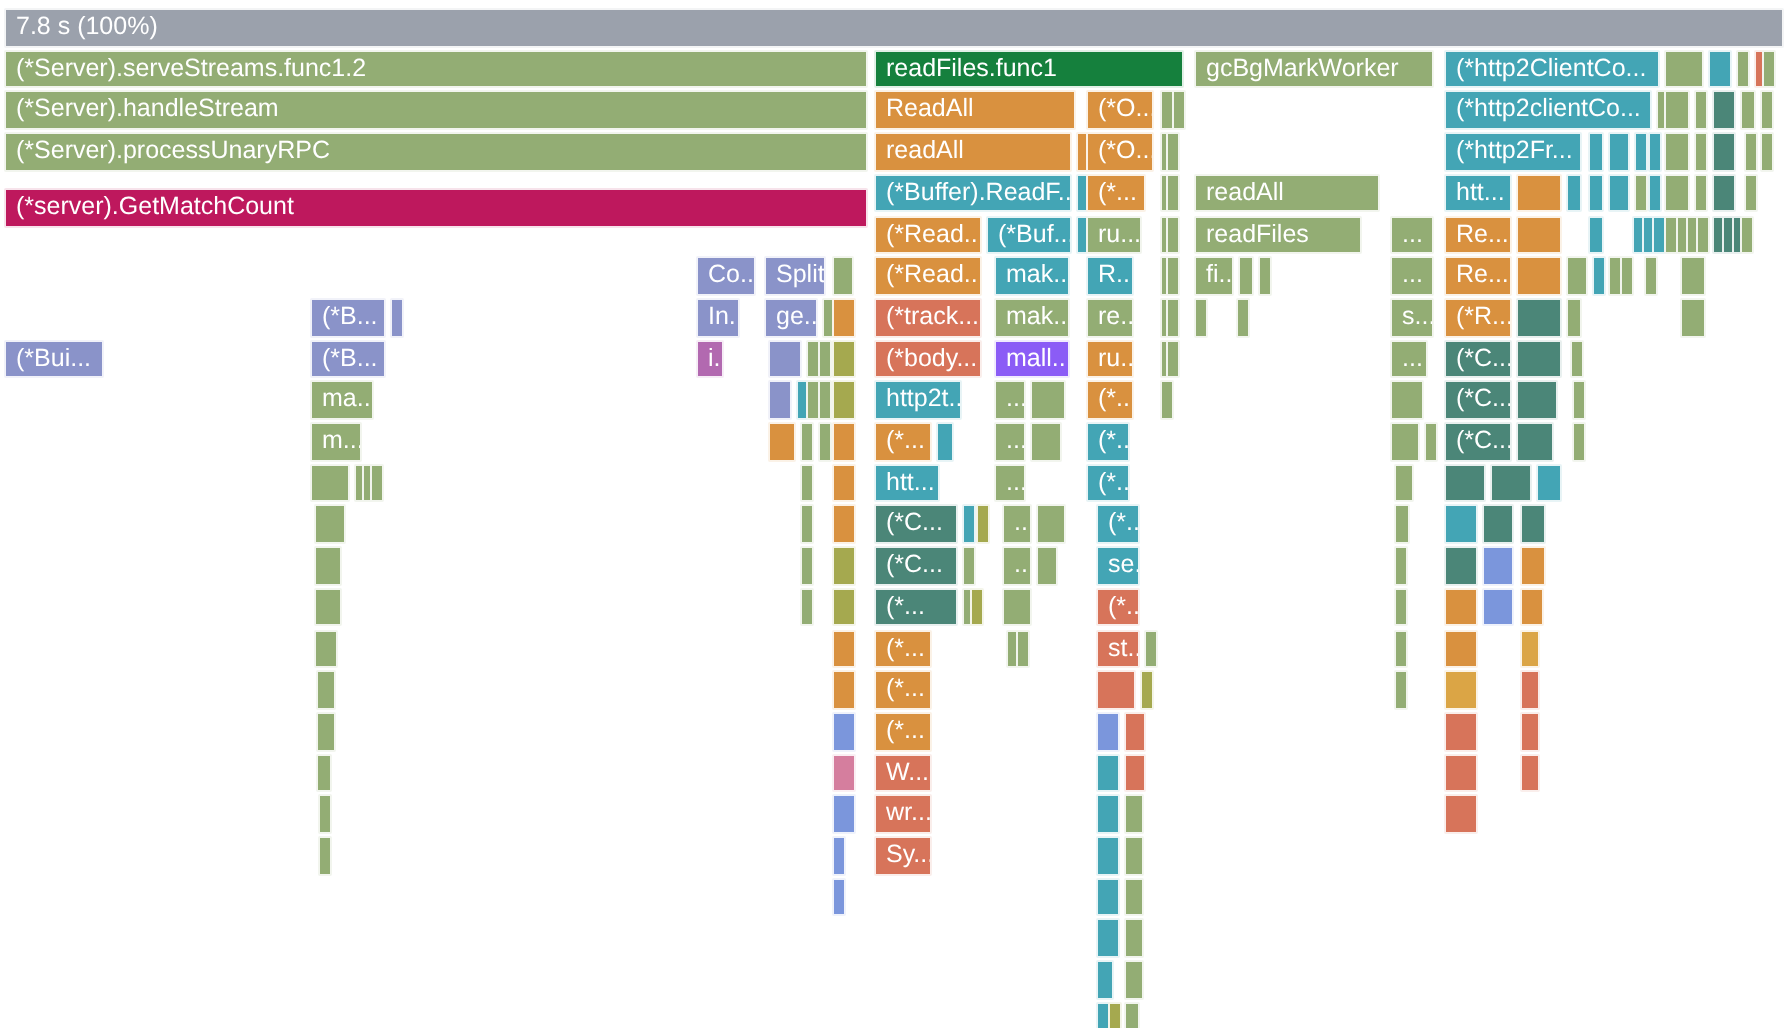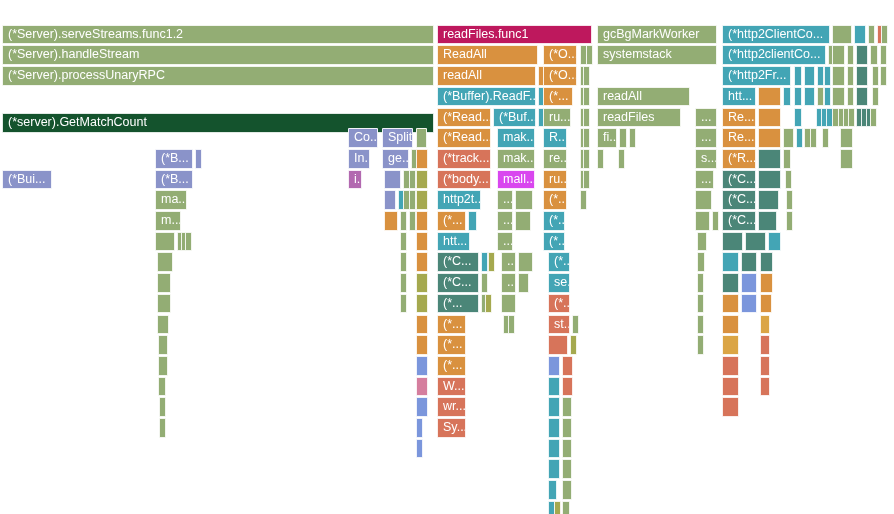--- a/index.html
+++ b/index.html
@@ -21,35 +21,35 @@
     white-space:nowrap;
     overflow:hidden;
     cursor:pointer;
     border-radius:1px;
   }
 </style>
 </head>
 <body>
 
 <div class="fg-canvas">
+    <div class="frame" title="7.8 s (100%)" style="left: 2px; top: 4px; width: 890px; height: 19.7px; background-color: rgb(155, 161, 172);">7.8 s (100%)</div>
     <div class="frame" title="(*Server).serveStreams.func1.2" style="left: 2px; top: 24.7px; width: 432px; height: 19.7px; background-color: rgb(147, 173, 116);">(*Server).serveStreams.func1.2</div>
-    <div class="frame" title="readFiles.func1" style="left: 437px; top: 24.7px; width: 155px; height: 19.7px; background-color: #be185d;">readFiles.func1</div>
+    <div class="frame" title="readFiles.func1" style="left: 437px; top: 24.7px; width: 155px; height: 19.7px; background-color: #15803d;">readFiles.func1</div>
     <div class="frame" title="gcBgMarkWorker" style="left: 597px; top: 24.7px; width: 120px; height: 19.7px; background-color: rgb(147, 173, 116);">gcBgMarkWorker</div>
     <div class="frame" title="(*http2ClientCo..." style="left: 722px; top: 24.7px; width: 108px; height: 19.7px; background-color: rgb(67, 165, 181);">(*http2ClientCo...</div>
     <div class="frame" style="left: 832px; top: 24.7px; width: 20px; height: 19.7px; background-color: rgb(147, 173, 116);"></div>
     <div class="frame" style="left: 854px; top: 24.7px; width: 12px; height: 19.7px; background-color: rgb(67, 165, 181);"></div>
     <div class="frame" style="left: 868px; top: 24.7px; width: 7px; height: 19.7px; background-color: rgb(147, 173, 116);"></div>
     <div class="frame" style="left: 877px; top: 24.7px; width: 3px; height: 19.7px; background-color: rgb(215, 116, 90);"></div>
     <div class="frame" style="left: 881px; top: 24.7px; width: 5px; height: 19.7px; background-color: rgb(147, 173, 116);"></div>
     <div class="frame" title="(*Server).handleStream" style="left: 2px; top: 45.4px; width: 432px; height: 19.7px; background-color: rgb(147, 173, 116);">(*Server).handleStream</div>
     <div class="frame" title="ReadAll" style="left: 437px; top: 45.4px; width: 101px; height: 19.7px; background-color: rgb(217, 145, 63);">ReadAll</div>
     <div class="frame" title="(*O..." style="left: 543px; top: 45.4px; width: 34px; height: 19.7px; background-color: rgb(217, 145, 63);">(*O...</div>
     <div class="frame" style="left: 580px; top: 45.4px; width: 4px; height: 19.7px; background-color: rgb(147, 173, 116);"></div>
     <div class="frame" style="left: 586px; top: 45.4px; width: 5px; height: 19.7px; background-color: rgb(147, 173, 116);"></div>
-    <div class="frame" title="systemstack" style="left: 597px; top: 45.4px; width: 120px; height: 19.7px; background-color: rgb(147, 173, 116);">systemstack</div>
     <div class="frame" title="(*http2clientCo..." style="left: 722px; top: 45.4px; width: 104px; height: 19.7px; background-color: rgb(67, 165, 181);">(*http2clientCo...</div>
     <div class="frame" style="left: 828px; top: 45.4px; width: 3px; height: 19.7px; background-color: rgb(147, 173, 116);"></div>
     <div class="frame" style="left: 832px; top: 45.4px; width: 13px; height: 19.7px; background-color: rgb(147, 173, 116);"></div>
     <div class="frame" style="left: 847px; top: 45.4px; width: 5px; height: 19.7px; background-color: rgb(147, 173, 116);"></div>
     <div class="frame" style="left: 856px; top: 45.4px; width: 12px; height: 19.7px; background-color: rgb(75, 134, 120);"></div>
     <div class="frame" style="left: 870px; top: 45.4px; width: 8px; height: 19.7px; background-color: rgb(147, 173, 116);"></div>
     <div class="frame" style="left: 880px; top: 45.4px; width: 5px; height: 19.7px; background-color: rgb(147, 173, 116);"></div>
     <div class="frame" title="(*Server).processUnaryRPC" style="left: 2px; top: 66.1px; width: 432px; height: 19.7px; background-color: rgb(147, 173, 116);">(*Server).processUnaryRPC</div>
     <div class="frame" title="readAll" style="left: 437px; top: 66.1px; width: 99px; height: 19.7px; background-color: rgb(217, 145, 63);">readAll</div>
     <div class="frame" style="left: 538px; top: 66.1px; width: 2px; height: 19.7px; background-color: rgb(217, 145, 63);"></div>
@@ -76,21 +76,21 @@
     <div class="frame" style="left: 758px; top: 86.8px; width: 23px; height: 19.7px; background-color: rgb(217, 145, 63);"></div>
     <div class="frame" style="left: 783px; top: 86.8px; width: 8px; height: 19.7px; background-color: rgb(67, 165, 181);"></div>
     <div class="frame" style="left: 794px; top: 86.8px; width: 8px; height: 19.7px; background-color: rgb(67, 165, 181);"></div>
     <div class="frame" style="left: 804px; top: 86.8px; width: 11px; height: 19.7px; background-color: rgb(67, 165, 181);"></div>
     <div class="frame" style="left: 817px; top: 86.8px; width: 5px; height: 19.7px; background-color: rgb(147, 173, 116);"></div>
     <div class="frame" style="left: 824px; top: 86.8px; width: 4px; height: 19.7px; background-color: rgb(67, 165, 181);"></div>
     <div class="frame" style="left: 832px; top: 86.8px; width: 13px; height: 19.7px; background-color: rgb(147, 173, 116);"></div>
     <div class="frame" style="left: 847px; top: 86.8px; width: 5px; height: 19.7px; background-color: rgb(147, 173, 116);"></div>
     <div class="frame" style="left: 856px; top: 86.8px; width: 12px; height: 19.7px; background-color: rgb(75, 134, 120);"></div>
     <div class="frame" style="left: 872px; top: 86.8px; width: 3px; height: 19.7px; background-color: rgb(147, 173, 116);"></div>
-    <div class="frame" title="(*server).GetMatchCount" style="left: 2px; top: 113px; width: 432px; height: 19.7px; background-color: #14532d;">(*server).GetMatchCount</div>
+    <div class="frame" title="(*server).GetMatchCount" style="left: 2px; top: 94px; width: 432px; height: 19.7px; background-color: #be185d;">(*server).GetMatchCount</div>
     <div class="frame" title="(*Read..." style="left: 437px; top: 107.5px; width: 54px; height: 19.7px; background-color: rgb(217, 145, 63);">(*Read...</div>
     <div class="frame" title="(*Buf..." style="left: 493px; top: 107.5px; width: 43px; height: 19.7px; background-color: rgb(67, 165, 181);">(*Buf...</div>
     <div class="frame" style="left: 538px; top: 107.5px; width: 2px; height: 19.7px; background-color: rgb(67, 165, 181);"></div>
     <div class="frame" title="ru..." style="left: 543px; top: 107.5px; width: 28px; height: 19.7px; background-color: rgb(147, 173, 116);">ru...</div>
     <div class="frame" style="left: 580px; top: 107.5px; width: 2px; height: 19.7px; background-color: rgb(147, 173, 116);"></div>
     <div class="frame" style="left: 583px; top: 107.5px; width: 2px; height: 19.7px; background-color: rgb(147, 173, 116);"></div>
     <div class="frame" title="scanobject" style="left: 597px; top: 107.5px; width: 84px; height: 19.7px; background-color: rgb(147, 173, 116);">readFiles</div>
     <div class="frame" title="..." style="left: 695px; top: 107.5px; width: 22px; height: 19.7px; background-color: rgb(147, 173, 116);">...</div>
     <div class="frame" title="Re..." style="left: 722px; top: 107.5px; width: 34px; height: 19.7px; background-color: rgb(217, 145, 63);">Re...</div>
     <div class="frame" style="left: 758px; top: 107.5px; width: 23px; height: 19.7px; background-color: rgb(217, 145, 63);"></div>
@@ -145,21 +145,21 @@
     <div class="frame" style="left: 783px; top: 148.9px; width: 8px; height: 19.7px; background-color: rgb(147, 173, 116);"></div>
     <div class="frame" style="left: 840px; top: 148.9px; width: 13px; height: 19.7px; background-color: rgb(147, 173, 116);"></div>
     <div class="frame" title="(*Bui..." style="left: 2px; top: 169.6px; width: 50px; height: 19.7px; background-color: rgb(138, 147, 201);">(*Bui...</div>
     <div class="frame" title="(*B..." style="left: 155px; top: 169.6px; width: 38px; height: 19.7px; background-color: rgb(138, 147, 201);">(*B...</div>
     <div class="frame" title="i..." style="left: 348px; top: 169.6px; width: 14px; height: 19.7px; background-color: rgb(178, 105, 176);">i...</div>
     <div class="frame" style="left: 384px; top: 169.6px; width: 17px; height: 19.7px; background-color: rgb(138, 147, 201);"></div>
     <div class="frame" style="left: 403px; top: 169.6px; width: 4px; height: 19.7px; background-color: rgb(147, 173, 116);"></div>
     <div class="frame" style="left: 409px; top: 169.6px; width: 3px; height: 19.7px; background-color: rgb(147, 173, 116);"></div>
     <div class="frame" style="left: 416px; top: 169.6px; width: 12px; height: 19.7px; background-color: rgb(165, 169, 79);"></div>
     <div class="frame" title="(*body..." style="left: 437px; top: 169.6px; width: 54px; height: 19.7px; background-color: rgb(215, 116, 90);">(*body...</div>
-    <div class="frame" title="mall..." style="left: 497px; top: 169.6px; width: 38px; height: 19.7px; background-color: #d946ef;">mall...</div>
+    <div class="frame" title="mall..." style="left: 497px; top: 169.6px; width: 38px; height: 19.7px; background-color: #8b5cf6;">mall...</div>
     <div class="frame" title="ru..." style="left: 543px; top: 169.6px; width: 24px; height: 19.7px; background-color: rgb(217, 145, 63);">ru...</div>
     <div class="frame" style="left: 580px; top: 169.6px; width: 2px; height: 19.7px; background-color: rgb(147, 173, 116);"></div>
     <div class="frame" style="left: 583px; top: 169.6px; width: 2px; height: 19.7px; background-color: rgb(147, 173, 116);"></div>
     <div class="frame" title="..." style="left: 695px; top: 169.6px; width: 19px; height: 19.7px; background-color: rgb(147, 173, 116);">...</div>
     <div class="frame" title="(*C..." style="left: 722px; top: 169.6px; width: 34px; height: 19.7px; background-color: rgb(75, 134, 120);">(*C...</div>
     <div class="frame" style="left: 758px; top: 169.6px; width: 23px; height: 19.7px; background-color: rgb(75, 134, 120);"></div>
     <div class="frame" style="left: 785px; top: 169.6px; width: 6px; height: 19.7px; background-color: rgb(147, 173, 116);"></div>
     <div class="frame" title="ma..." style="left: 155px; top: 190.3px; width: 32px; height: 19.7px; background-color: rgb(147, 173, 116);">ma...</div>
     <div class="frame" style="left: 384px; top: 190.3px; width: 12px; height: 19.7px; background-color: rgb(138, 147, 201);"></div>
     <div class="frame" style="left: 398px; top: 190.3px; width: 4px; height: 19.7px; background-color: rgb(67, 165, 181);"></div>

